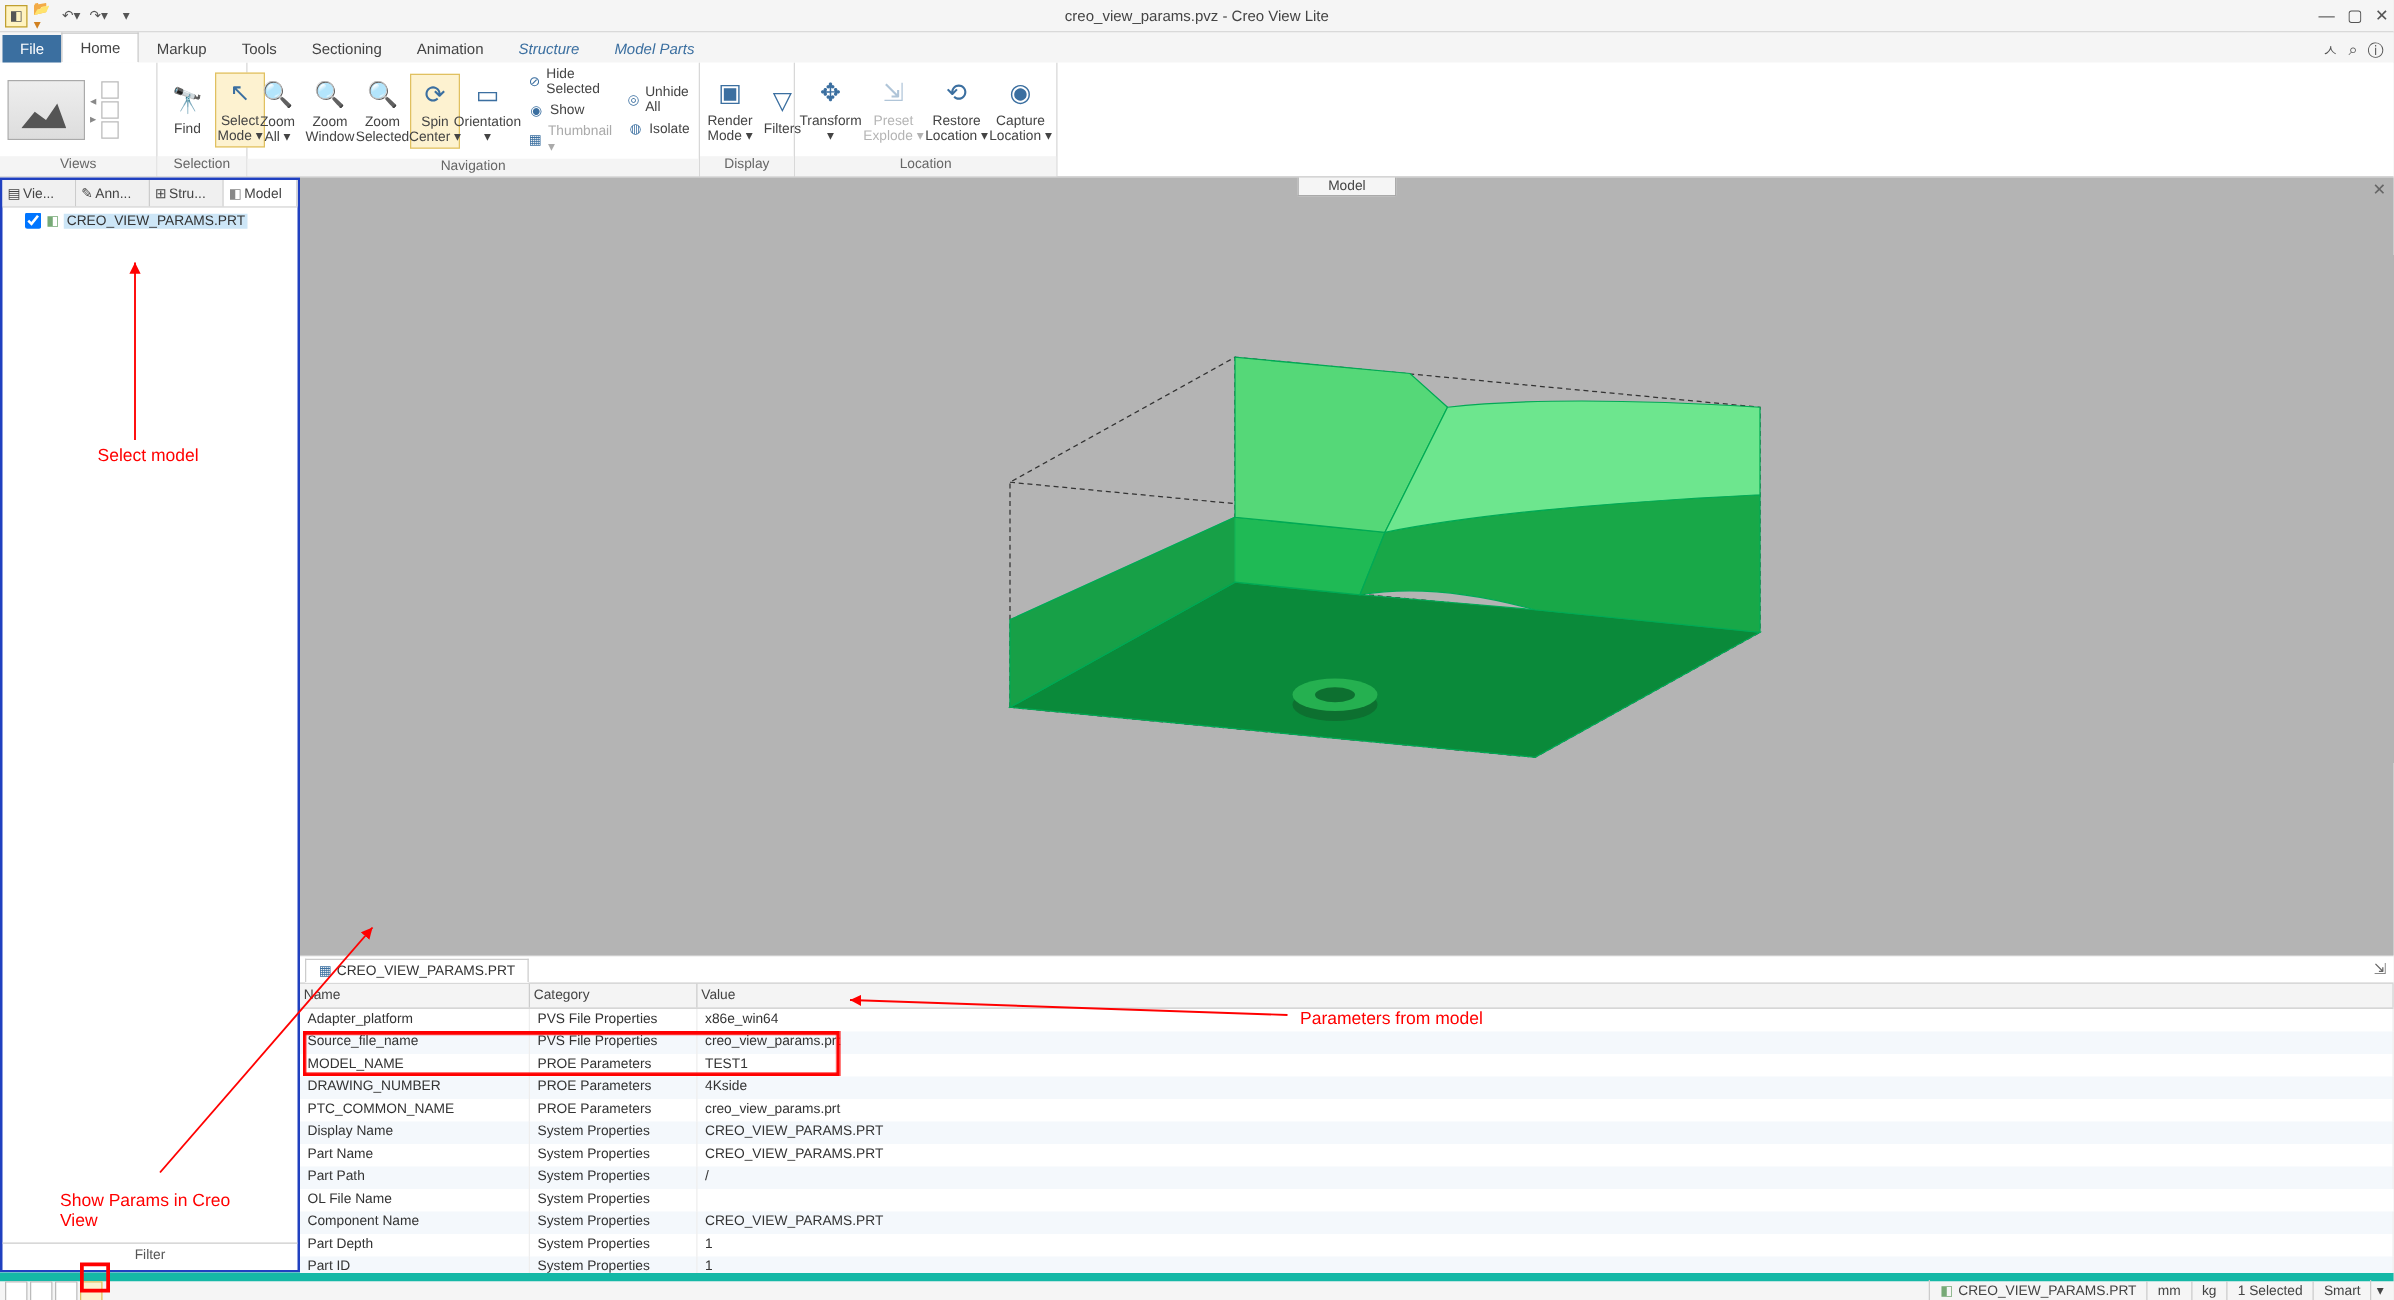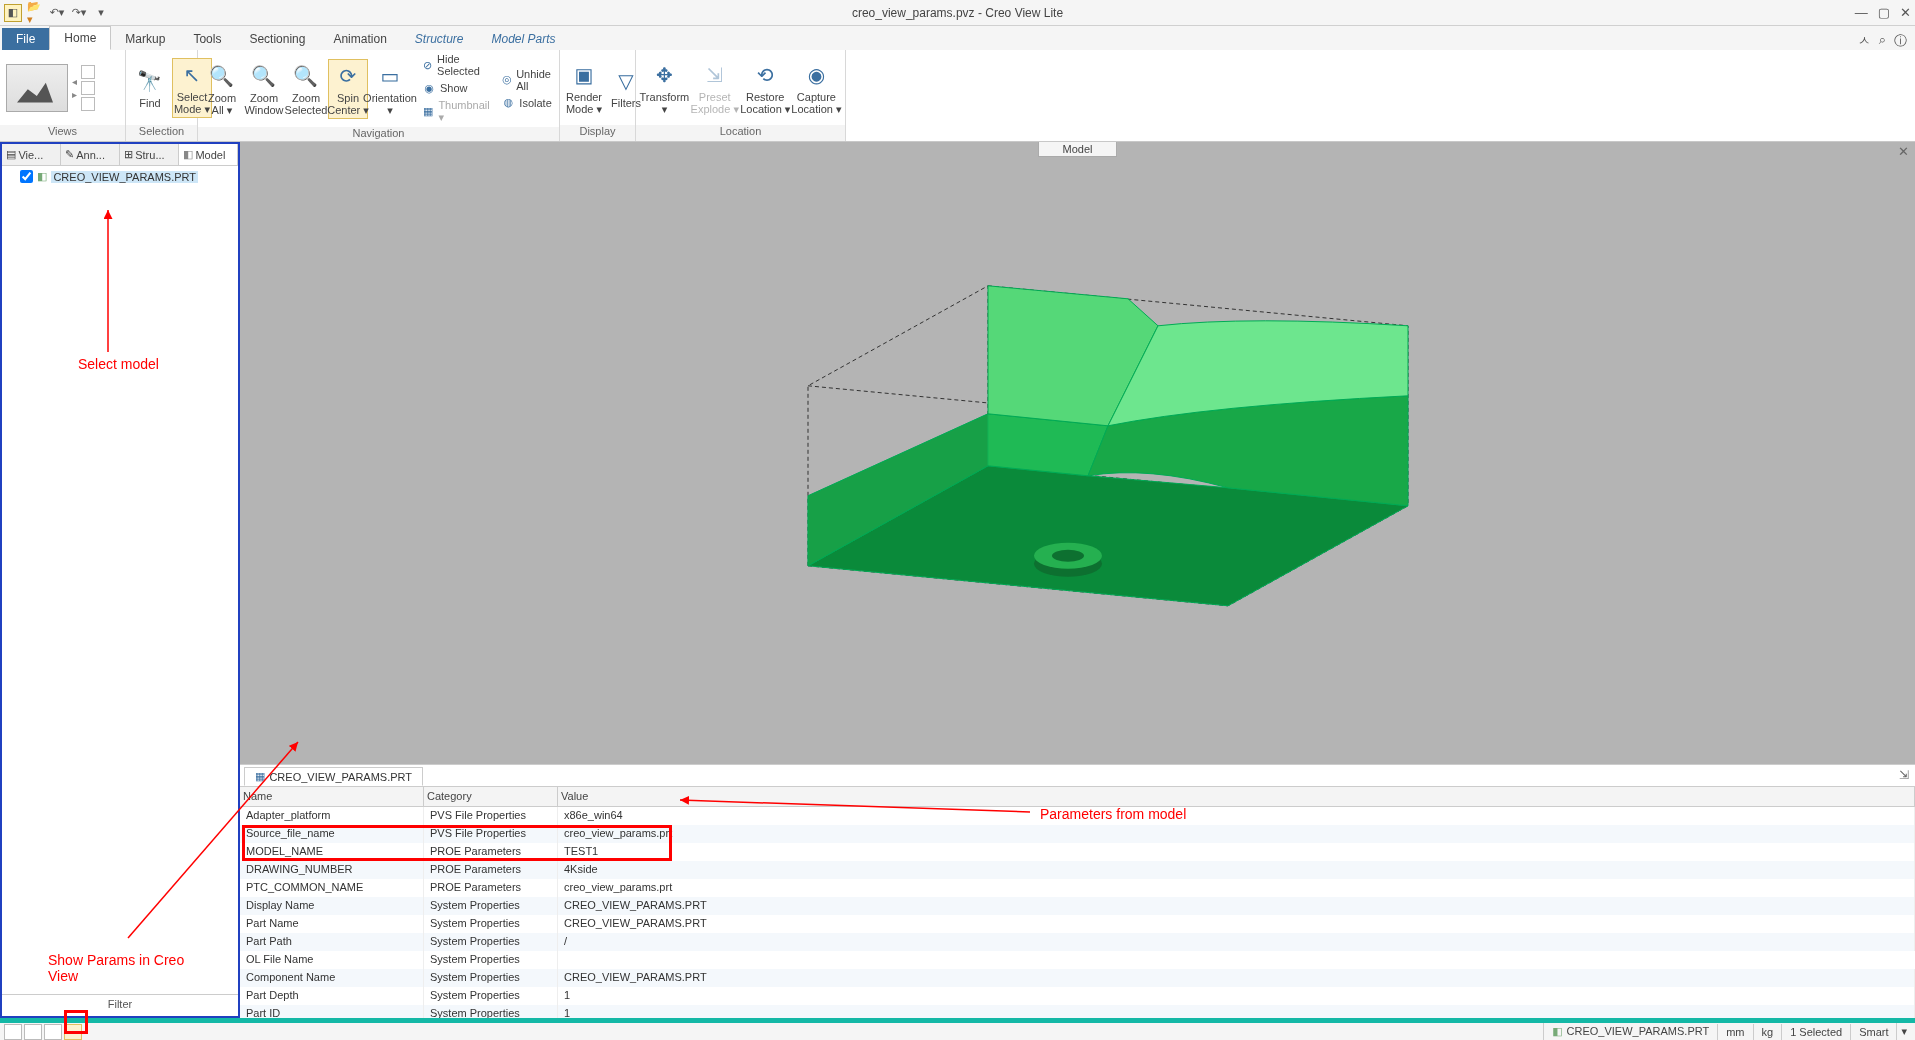--- a/index.html
+++ b/index.html
@@ -69,21 +69,21 @@
 .props .phdr { height: 20px; display: flex; background: #f4f4f4; border-bottom: 1px solid #ccc; }
 .props .phdr div { padding: 3px 3px; font-size: 11px; color: #444; border-right: 1px solid #ccc; }
 .props .pbody { flex:1; overflow:auto;}
 .props .prow { height: 18px; display: flex; font-size: 11px; }
 .props .prow:nth-child(even){ background:#f4f8fc;}
 .props .prow div { padding: 2px 6px; border-right: 1px solid #eee; overflow:hidden; white-space:nowrap;}
 .col-name{ width:184px;} .col-cat{ width:134px;} .col-val{ flex:1;}
 .highlight-box { position:absolute; border:3px solid red; pointer-events:none;}
 
 
-.statusbar { height: 22px; background: #f5f5f5; border-top: 5px solid #14b8a6; display: flex; align-items: center; position:relative;}
+.statusbar { height: 22px; background: #f5f5f5; border-top: 7px solid #14b8a6; display: flex; align-items: center; position:relative;}
 .statusbar .layouts { display:flex; padding-left:4px; gap:0;}
 .statusbar .lbtn { width:18px; height:16px; border:1px solid #bbb; background:#fff; margin-right:2px; position:relative;}
 .statusbar .lbtn.sel{ background:#fdf2d0; border-color:#e0c060;}
 .statusbar .right { position:absolute; right:4px; display:flex; align-items:center; gap:0;}
 .statusbar .sitem { padding:2px 8px; border-left:1px solid #ccc; font-size:11px; color:#444;}
 
 
 .annot { position:absolute; color:red; font-size:14px; font-family: Arial; pointer-events:none;}
 </style>
 </head>

